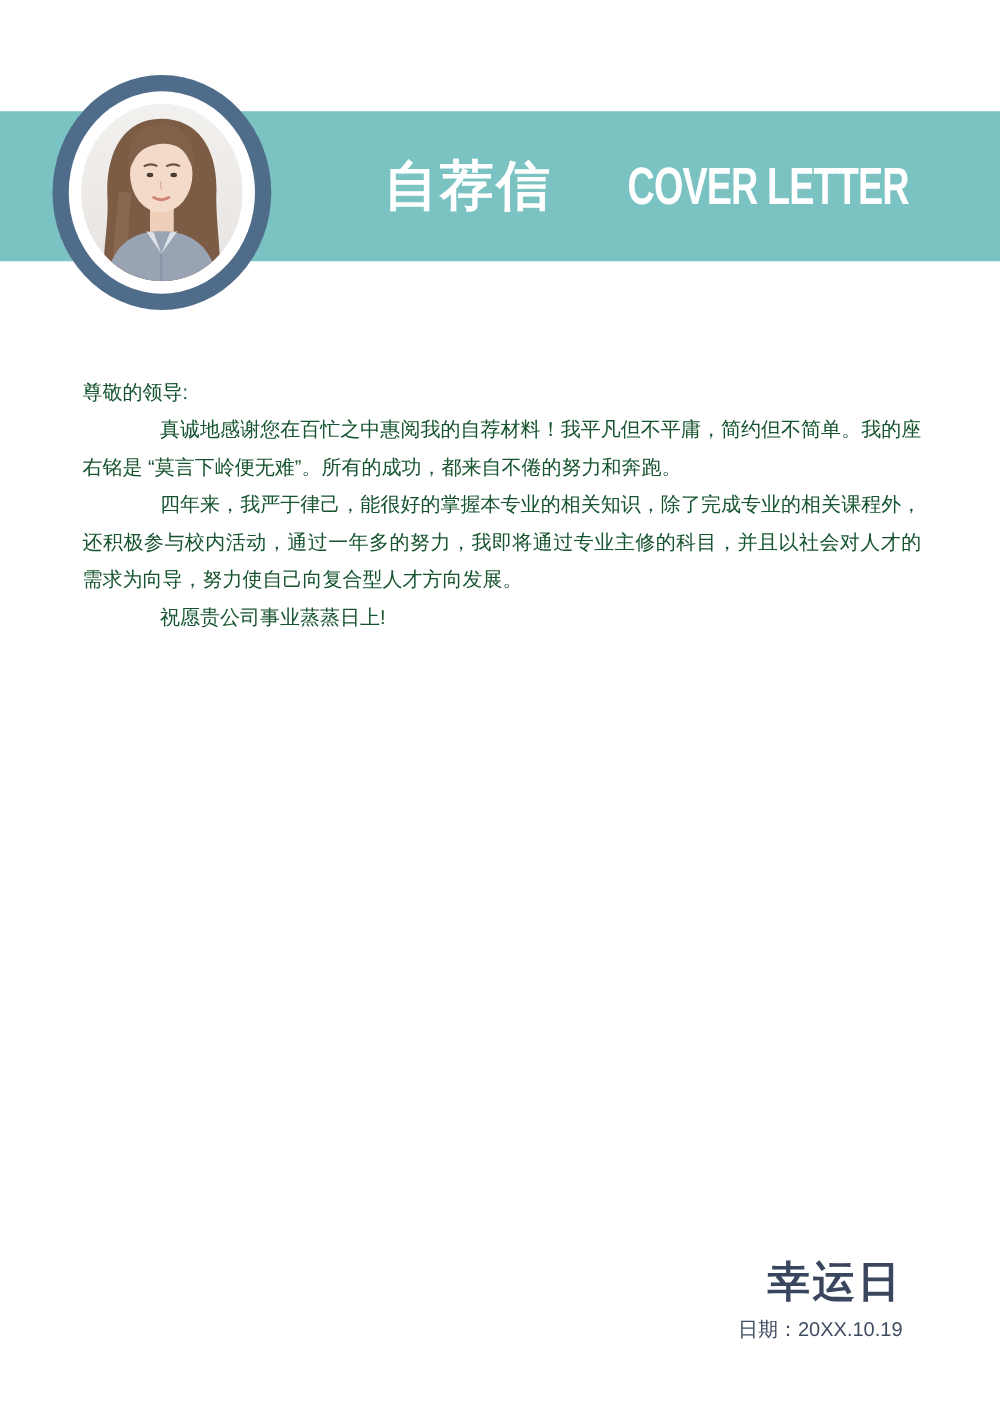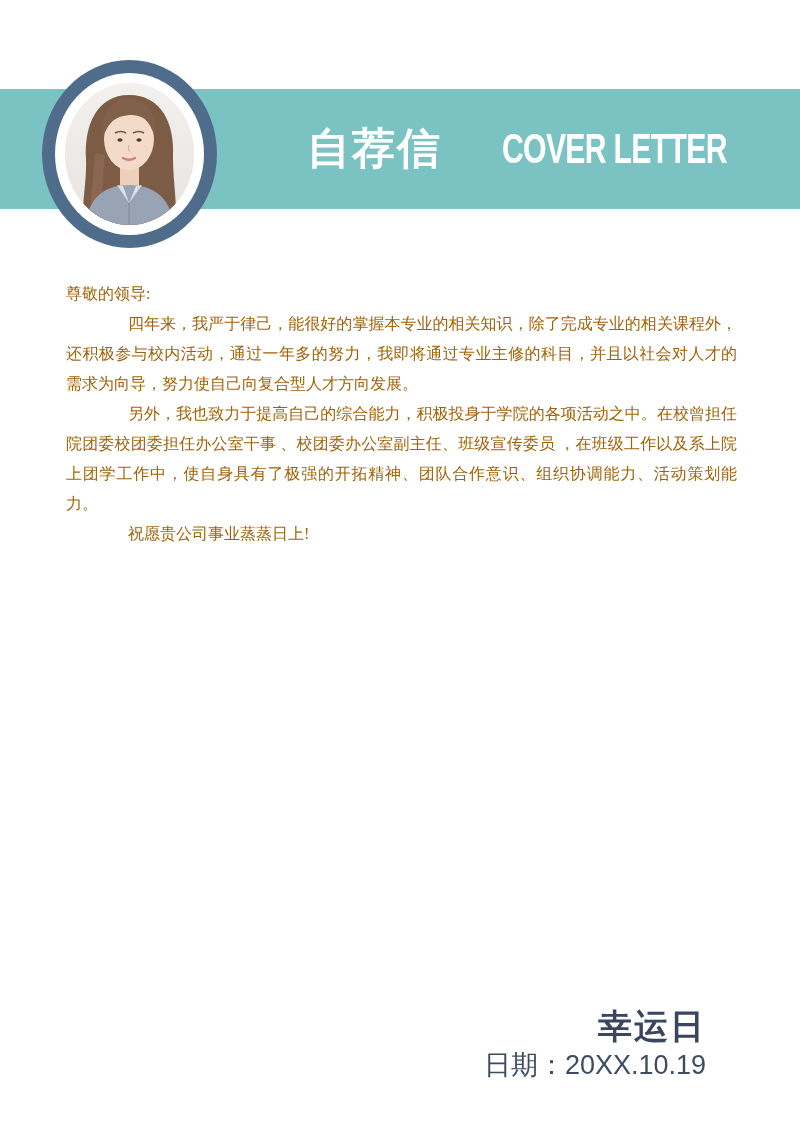--- a/index.html
+++ b/index.html
@@ -67,52 +67,51 @@
     width: 129px; height: 142px;
     border-radius: 50%;
     overflow: hidden;
     background: #efece9;
   }
   .avatar-photo svg { display: block; width: 100%; height: 100%; }
 
   
   .letter {
     position: absolute;
-    left: 66px; top: 279px;
+    left: 66px; top: 300px;
     width: 671px;
     font-size: 16px;
     line-height: 30px;
-    color: #a16207;
+    color: #14532d;
     text-align: justify;
-    font-family: Liberation Serif, serif;
   }
   .letter p { margin: 0; }
   .indent { text-indent: 62px; }
   .mt36 { margin-top: 36px; }
   .mt35 { margin-top: 35px; }
   .mt33 { margin-top: 33px; }
   .mt5  { margin-top: 5px; }
 
   
   .footer {
     position: absolute;
-    right: 94px; top: 1006px;
+    right: 78px; top: 1006px;
     text-align: right;
     color: #3a465e;
   }
   .signature {
     font-size: 34px;
     font-weight: 600;
     letter-spacing: 2px;
     line-height: 40px;
     color: #3a465e;
   }
   .date-line {
     margin-top: 6px;
-    font-size: 27px;
+    font-size: 16px;
     line-height: 26px;
     color: #3e4c62;
   }
 </style>
 </head>
 <body>
 
 <div class="page">
 
   <div class="band"></div>
@@ -154,22 +153,22 @@
           <path d="M52,102 L64,120 L58,103 Z" fill="#dde1e8"></path>
           <path d="M77,102 L64,120 L71,103 Z" fill="#dde1e8"></path>
           <path d="M64,120 L64,142" stroke="#8793a4" stroke-width="1.5"></path>
         </svg>
       </div>
     </div>
   </div>
 
   <div class="letter">
     <p>尊敬的领导:</p>
+    <p class="indent">真诚地感谢您在百忙之中惠阅我的自荐材料！我平凡但不平庸，简约但不简单。我的座右铭是 “莫言下岭便无难”。所有的成功，都来自不倦的努力和奔跑。</p>
     <p class="indent mt36">四年来，我严于律己，能很好的掌握本专业的相关知识，除了完成专业的相关课程外，还积极参与校内活动，通过一年多的努力，我即将通过专业主修的科目，并且以社会对人才的需求为向导，努力使自己向复合型人才方向发展。</p>
-    <p class="indent mt35">另外，我也致力于提高自己的综合能力，积极投身于学院的各项活动之中。在校曾担任院团委校团委担任办公室干事 、校团委办公室副主任、班级宣传委员 ，在班级工作以及系上院上团学工作中，使自身具有了极强的开拓精神、团队合作意识、组织协调能力、活动策划能力。</p>
     <p class="indent">祝愿贵公司事业蒸蒸日上!</p>
   </div>
 
   <div class="footer">
     <div class="signature">幸运日</div>
     <div class="date-line"><span>日期：</span><span>20XX.10.19</span></div>
   </div>
 
 </div>
 

